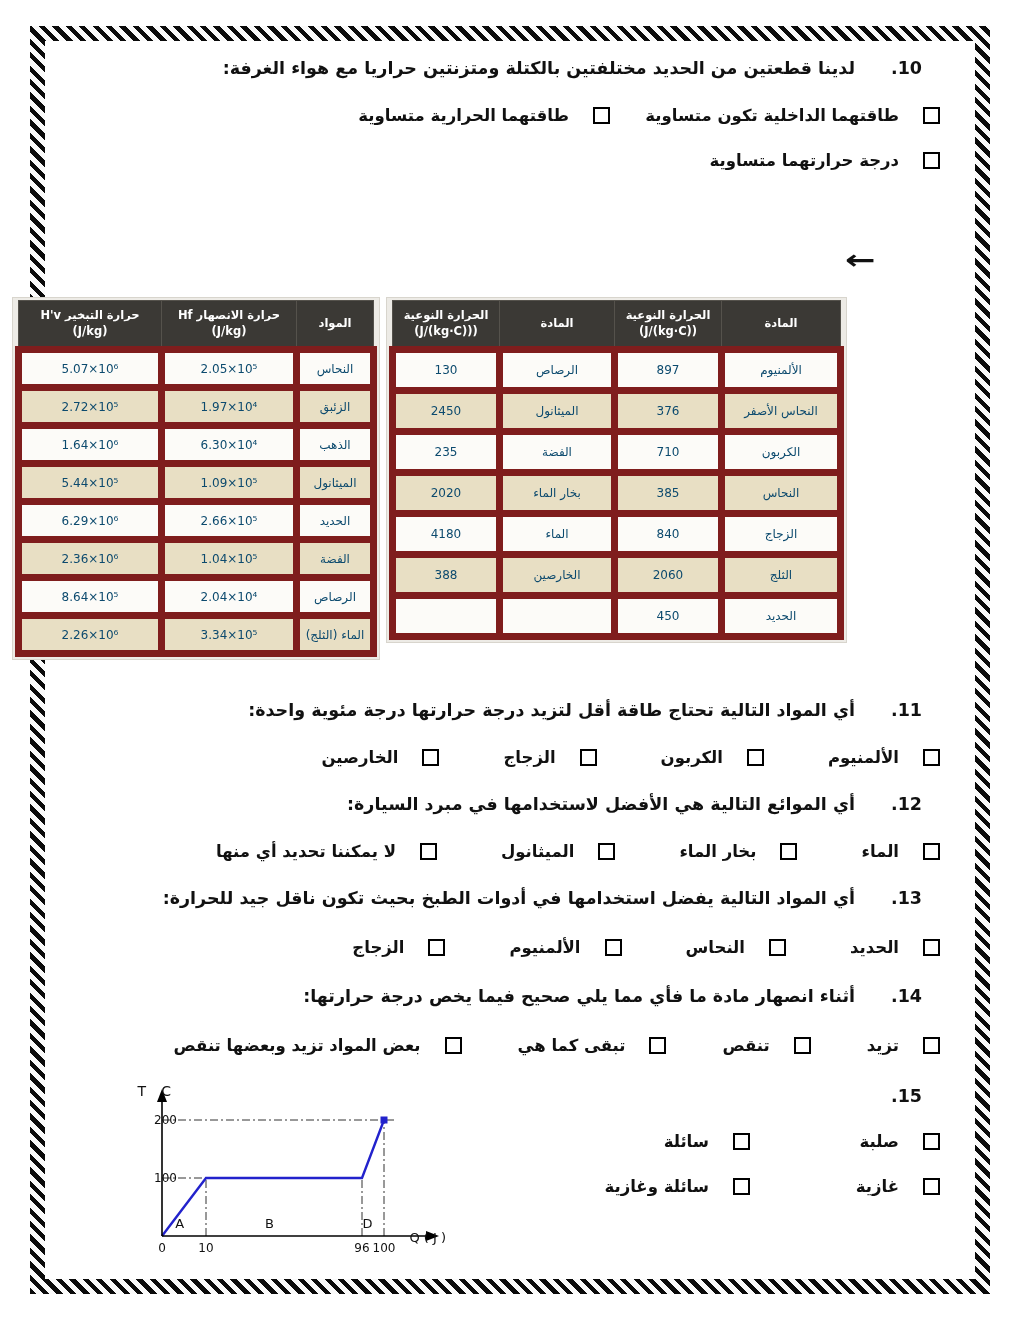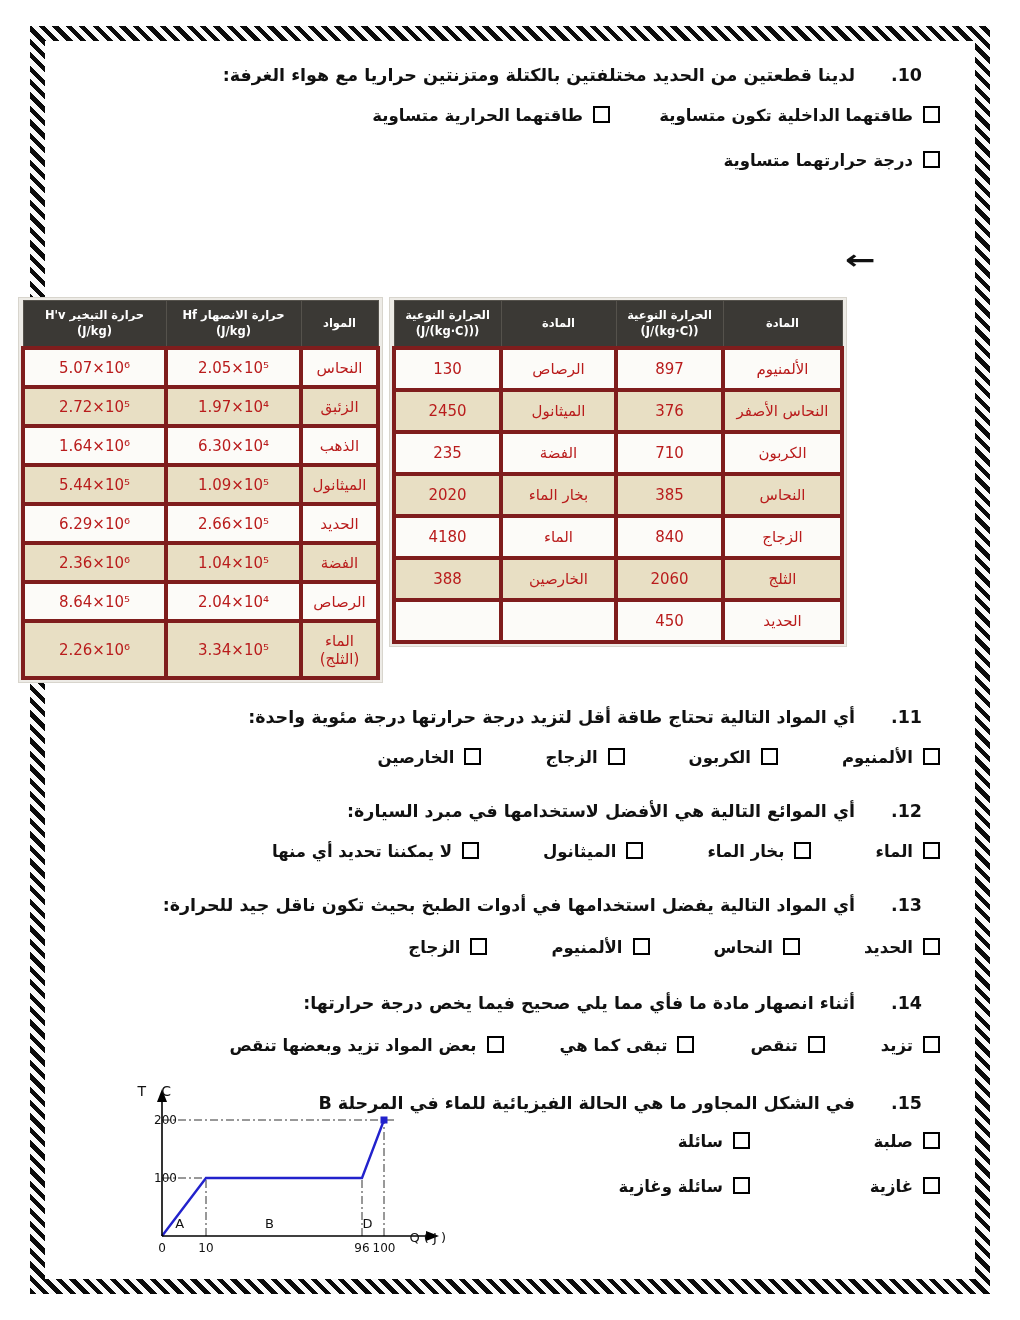--- a/index.html
+++ b/index.html
@@ -4,40 +4,40 @@
 <style>
   html,body{margin:0;padding:0;background:#ffffff;}
   .page{position:relative;width:1020px;height:1320px;background:#fff;
         font-family:"DejaVu Sans",sans-serif;color:#111;overflow:hidden;}
   .frame{position:absolute;top:26px;bottom:26px;left:30px;right:30px;
          background:repeating-linear-gradient(45deg,#0b0b0b 0 4.5px,#fafafa 4.5px 9.5px);}
   .frame-inner{position:absolute;top:41px;bottom:41px;left:45px;right:45px;background:#fff;}
 
   .qline{position:absolute;right:98px;display:flex;gap:36px;align-items:baseline;
          font-size:17.5px;font-weight:700;white-space:nowrap;z-index:2;}
-  .qnum{flex:0 0 auto;margin-top:7px;}
+  .qnum{flex:0 0 auto;}
   .noteline{position:absolute;top:246px;right:148px;display:flex;gap:12px;align-items:center;
             font-size:17.5px;font-weight:700;z-index:2;white-space:nowrap;}
   .arrow{font-size:27px;font-weight:900;line-height:1;transform:scaleX(1.35);}
 
   .optrow{position:absolute;right:80px;display:flex;gap:64px;z-index:2;}
   .optgrid{position:absolute;right:80px;display:grid;row-gap:26px;z-index:2;}
-  .opt{display:flex;gap:10px;font-size:16.5px;font-weight:700;white-space:nowrap;}
+  .opt{display:flex;gap:24px;align-items:center;font-size:16.5px;font-weight:700;white-space:nowrap;}
   .cb{width:13px;height:13px;border:2px solid #000;background:#fff;flex:0 0 auto;}
 
   .tables{position:absolute;top:298px;left:84px;width:762px;display:flex;gap:8px;
           align-items:flex-start;z-index:2;}
   .scan{background:#edebe6;padding:2px;box-shadow:0 0 0 1px #d8d5cd;}
   table{border-collapse:collapse;table-layout:fixed;}
   .sheet-right table{width:420px;}
   .sheet-left table{width:334px;}
   th{background:#3b3935;color:#fff;font-size:11.5px;font-weight:700;padding:7px 3px;
      border:1px solid #55524c;line-height:1.35;text-align:center;unicode-bidi:plaintext;}
-  td{font-size:15px;padding:10px 4px;border:4px solid #7f1d1d;text-align:center;
-     unicode-bidi:plaintext;background:#fcfbf8;color:#b91c1c;}
+  td{font-size:12px;padding:10px 4px;border:7px solid #7f1d1d;text-align:center;
+     unicode-bidi:plaintext;background:#fcfbf8;color:#0c4a6e;}
   tbody tr:nth-child(even) td{background:#e8dfc4;}
   .sheet-left td{padding:8.5px 4px;}
   .sheet-right th:nth-child(1){width:112px}
   .sheet-right th:nth-child(2){width:100px}
   .sheet-right th:nth-child(3){width:108px}
   .sheet-right th:nth-child(4){width:100px}
   .sheet-left th:nth-child(1){width:70px}
   .sheet-left th:nth-child(2){width:128px}
   .sheet-left th:nth-child(3){width:136px}
 
@@ -273,21 +273,20 @@
         <span class="opt-label">تبقى كما هي</span>
       </span>
       <span class="opt">
         <span class="cb"></span>
         <span class="opt-label">بعض المواد تزيد وبعضها تنقص</span>
       </span>
     </div>
 
   <div class="qline" style="top:1086px">
     <span class="qnum">15.</span>
-    <span class="qtext">في الشكل المجاور ما هي الحالة  الفيزيائية للماء في المرحلة B</span>
   </div>
   <div class="optgrid" style="top:1132px;grid-template-columns:190px 250px;">
       <span class="opt">
         <span class="cb"></span>
         <span class="opt-label">صلبة</span>
       </span>
       <span class="opt">
         <span class="cb"></span>
         <span class="opt-label">سائلة</span>
       </span>

